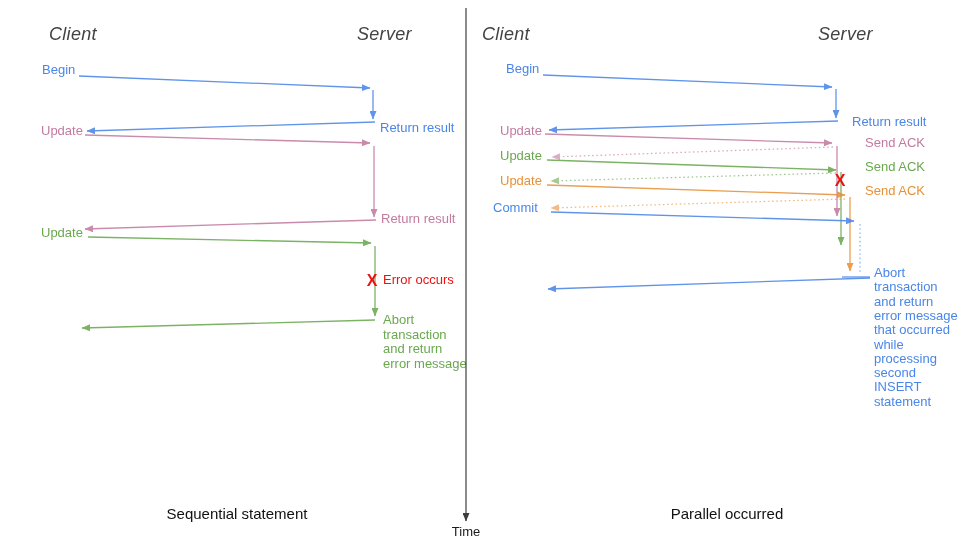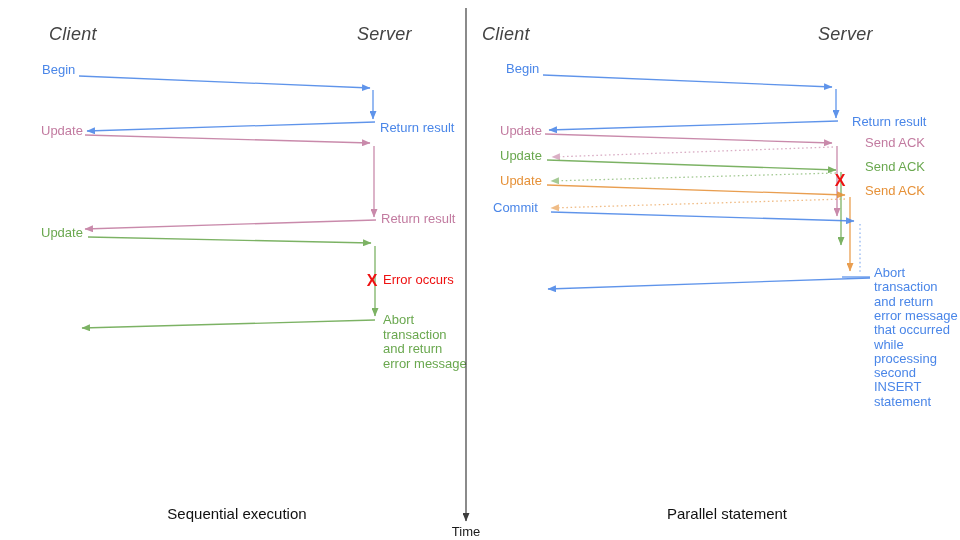--- a/index.html
+++ b/index.html
@@ -93,17 +93,17 @@
       <text x="874" y="277" fill="#4a86e8" font-size="13" font-family="&quot;Liberation Sans&quot;, sans-serif"><tspan x="874" dy="0">Abort</tspan><tspan x="874" dy="14.3">transaction</tspan><tspan x="874" dy="14.3">and return</tspan><tspan x="874" dy="14.3">error message</tspan><tspan x="874" dy="14.3">that occurred</tspan><tspan x="874" dy="14.3">while</tspan><tspan x="874" dy="14.3">processing</tspan><tspan x="874" dy="14.3">second</tspan><tspan x="874" dy="14.3">INSERT</tspan><tspan x="874" dy="14.3">statement</tspan></text>
       <text x="840" y="186" fill="#ee1111" font-size="16" font-weight="bold" text-anchor="middle" font-family="&quot;Liberation Sans&quot;, sans-serif">X</text>
       <line x1="466" y1="8" x2="466" y2="521" stroke="#3d3d3d" stroke-width="1.2" marker-end="url(#ah-axis)"></line>
     </svg>
 
   <div class="overlay hdr" style="left:49px; top:24px;">Client</div>
   <div class="overlay hdr" style="left:357px; top:24px;">Server</div>
   <div class="overlay hdr" style="left:482px; top:24px;">Client</div>
   <div class="overlay hdr" style="left:818px; top:24px;">Server</div>
 
-  <div class="overlay panel-title" style="left:87px; top:505px;">Sequential execution</div>
-  <div class="overlay panel-title" style="left:577px; top:505px;">Parallel statement</div>
+  <div class="overlay panel-title" style="left:87px; top:505px;">Sequential statement</div>
+  <div class="overlay panel-title" style="left:577px; top:505px;">Parallel occurred</div>
 
   <div class="overlay time-lbl" style="left:446px; top:524px;">Time</div>
 </div>
 
 </body></html>

